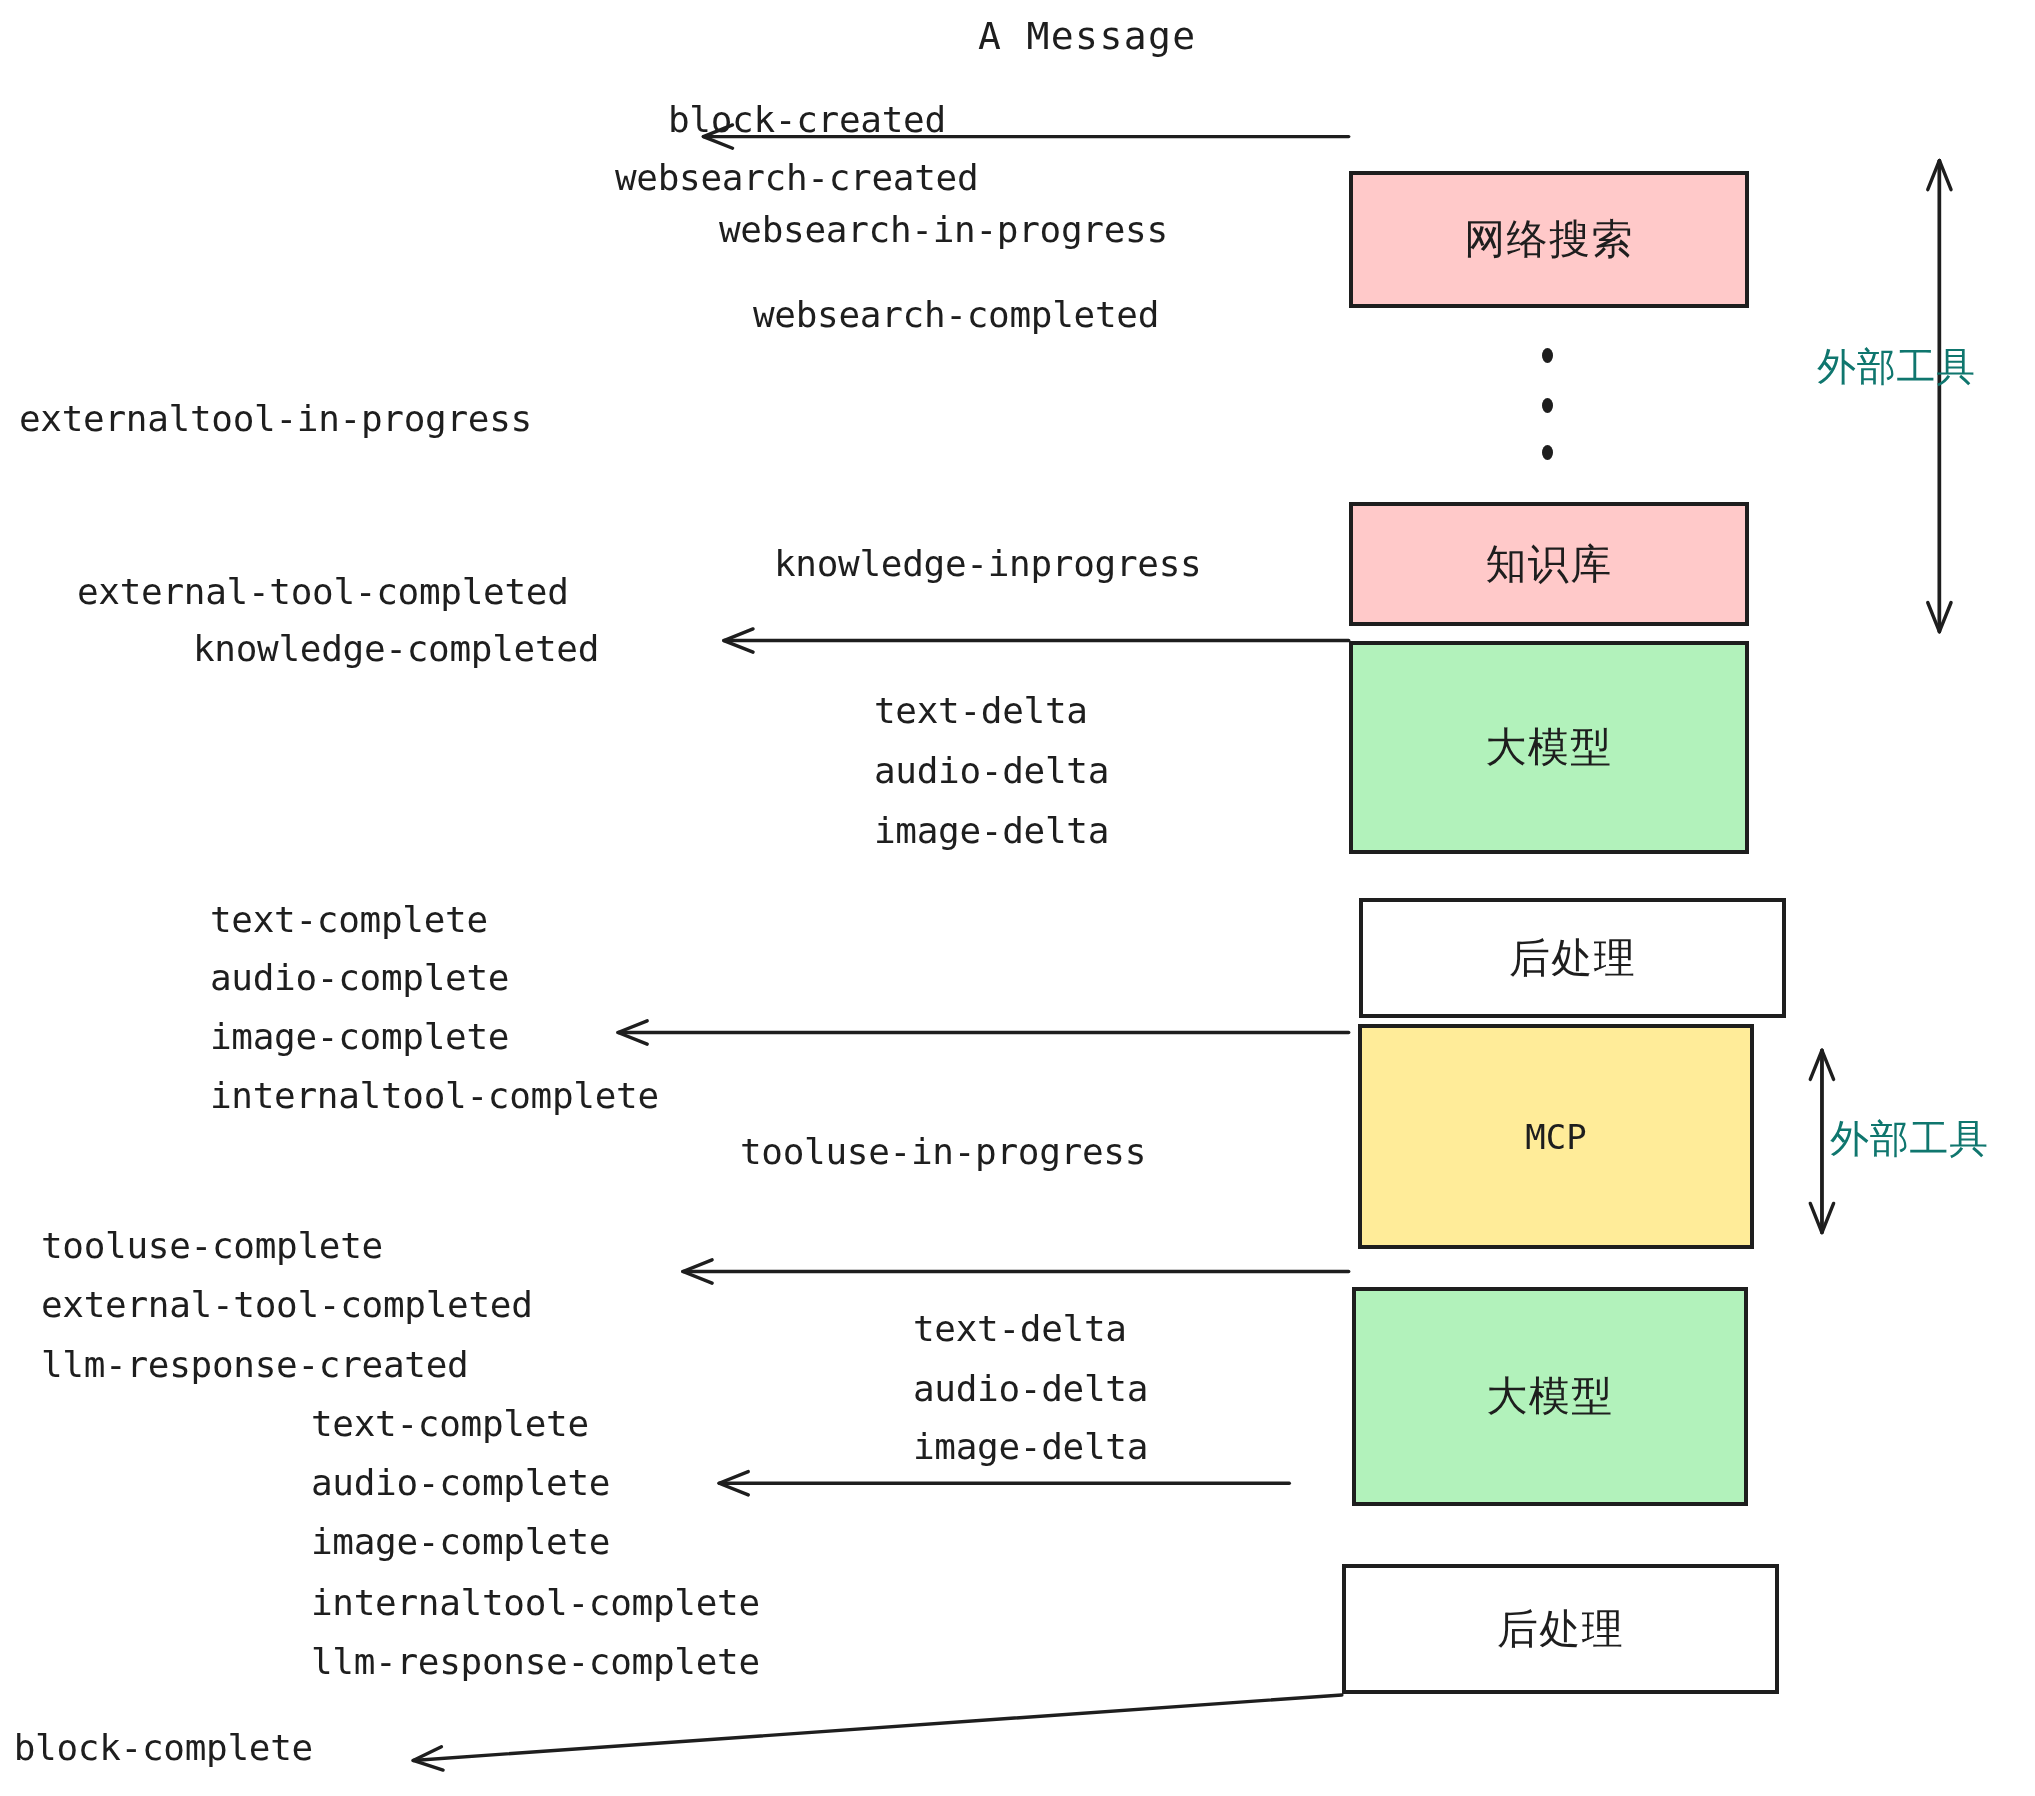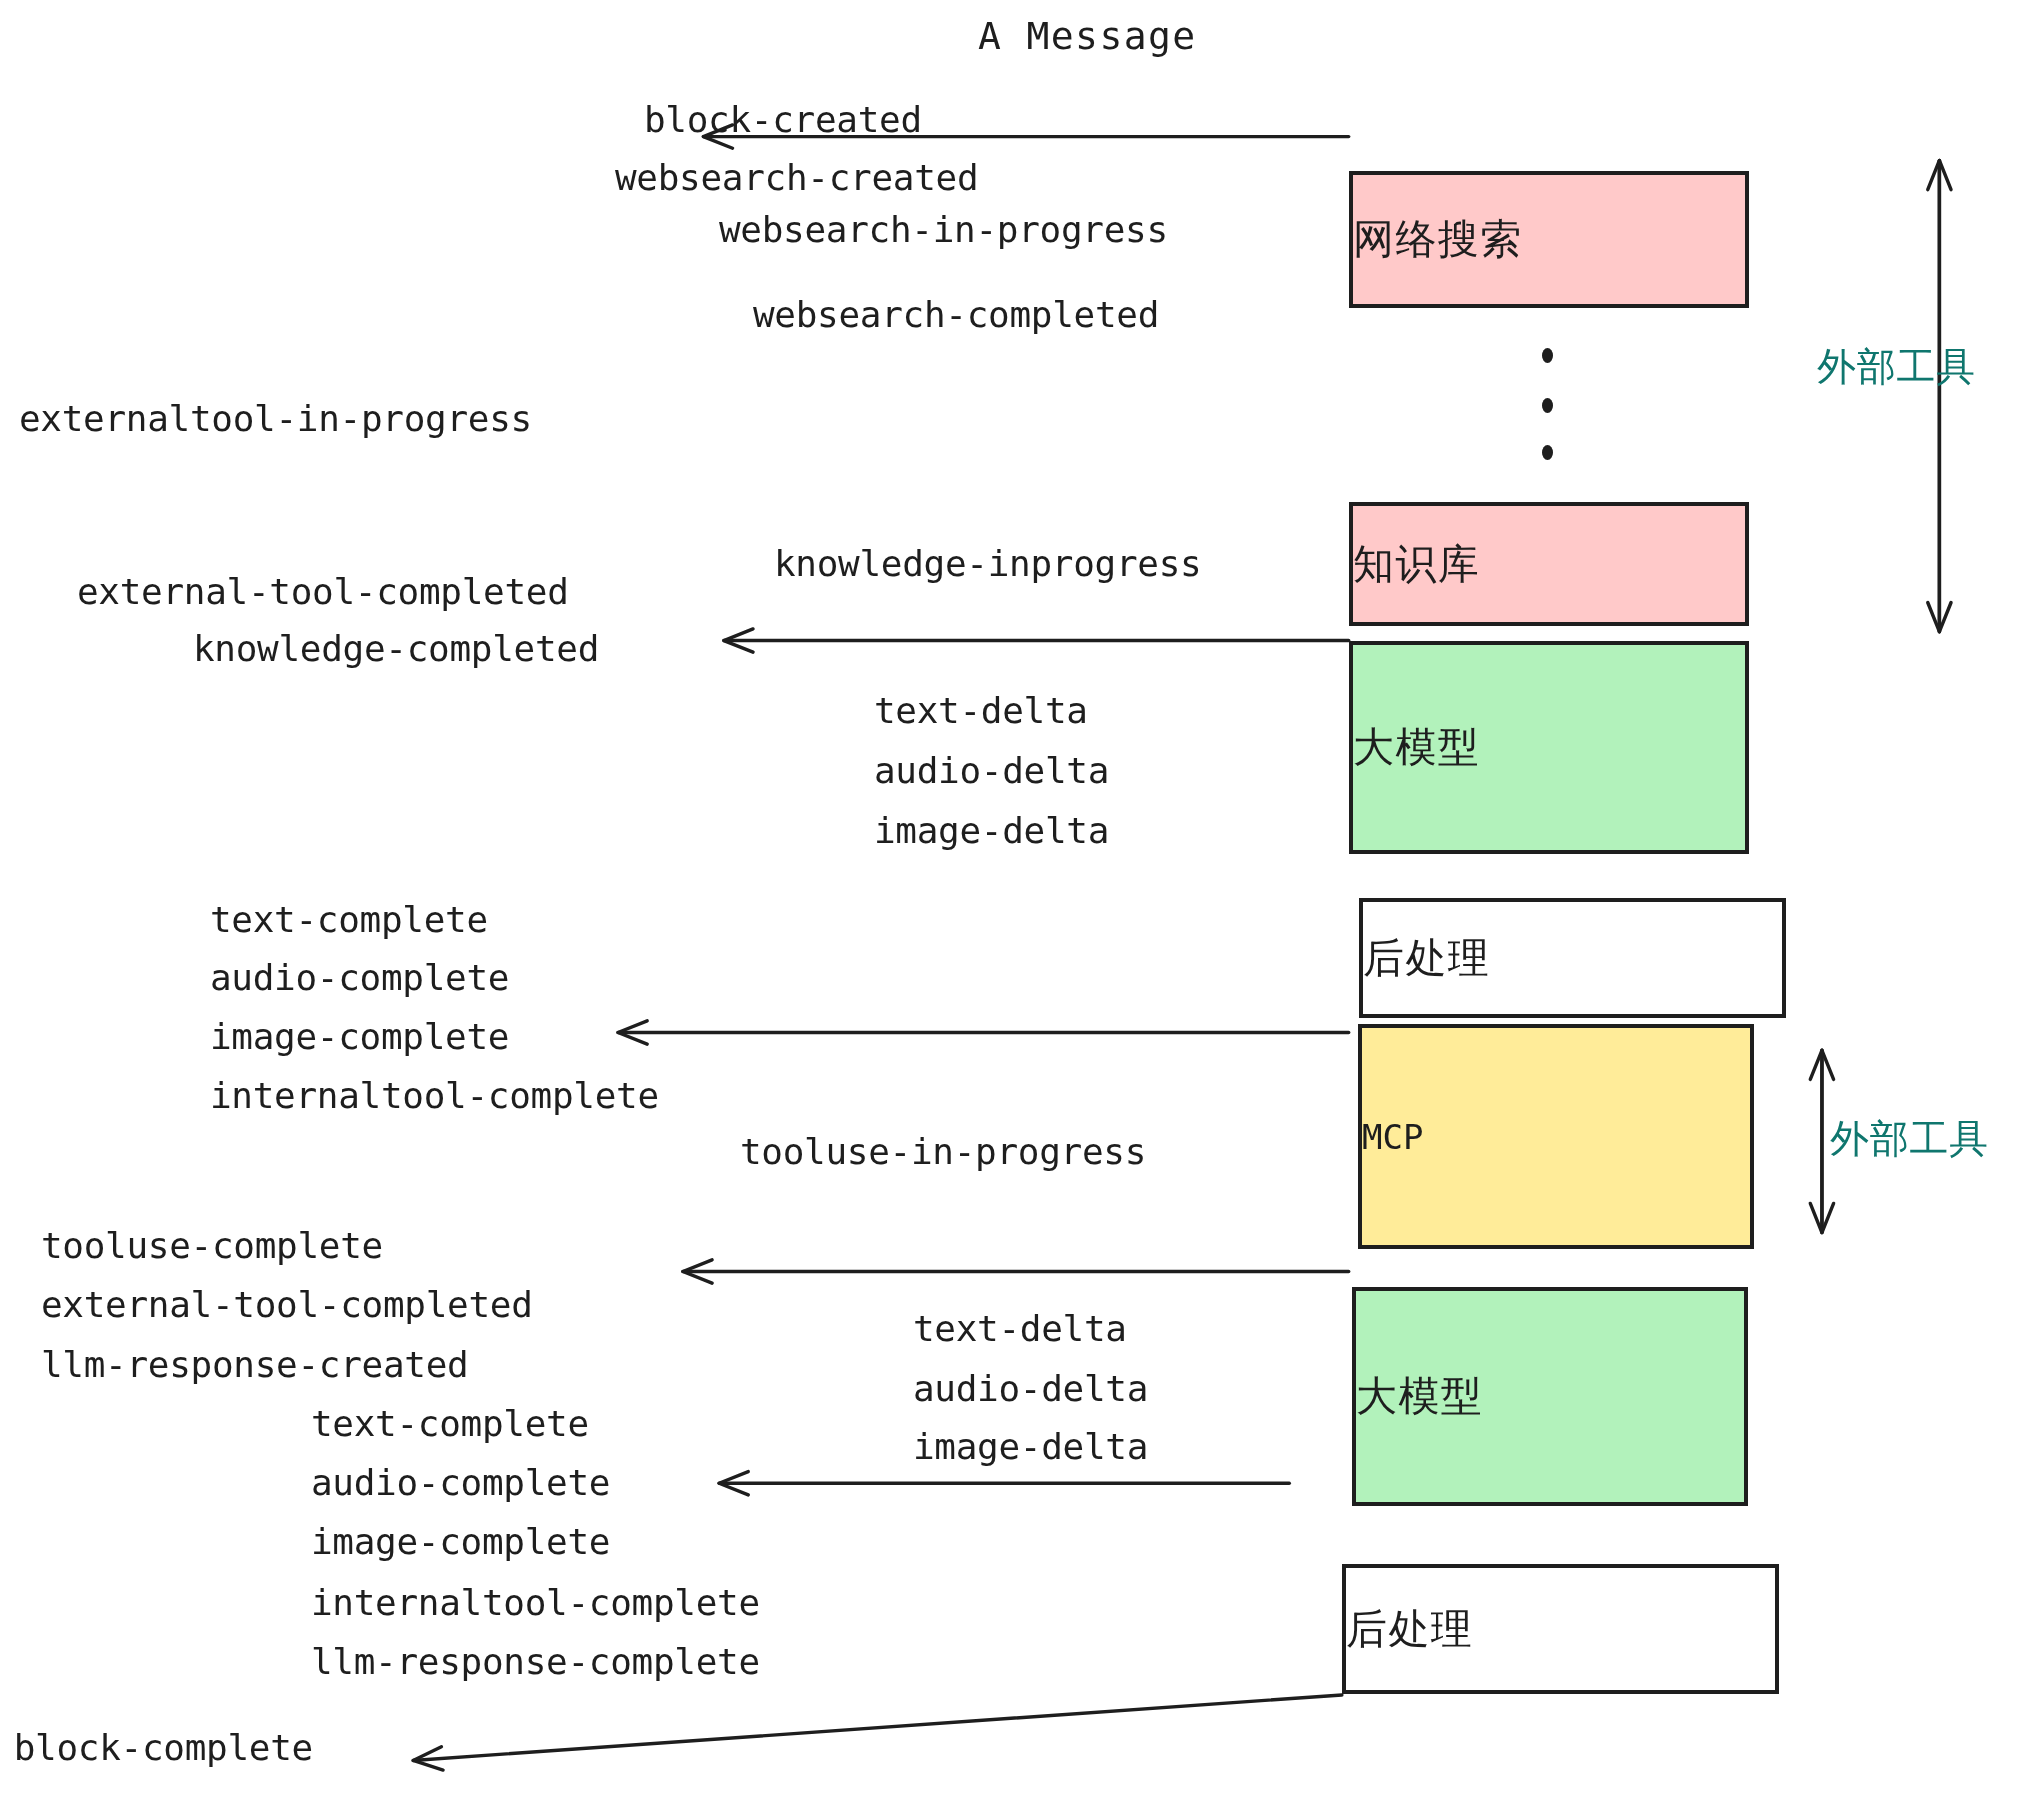--- a/index.html
+++ b/index.html
@@ -46,20 +46,21 @@
     letter-spacing: 0.7px;
   }
 
   
   .box {
     position: absolute;
     box-sizing: border-box;
     border: 4.1px solid #1e1e1e;
     display: flex;
     align-items: center;
+    justify-content: center;
   }
   .box .box-label {
     font-family: "DejaVu Sans", "Liberation Sans", sans-serif;
     font-size: 41px;
     color: #1e1e1e;
     letter-spacing: 1.4px;
     white-space: nowrap;
   }
   .box.mono .box-label {
     font-family: "DejaVu Sans Mono", "Liberation Mono", monospace;
@@ -162,21 +163,21 @@
       </div>
     </div>
 
   <div id="dot-layer">
       <div class="dot" style="left: 1542px; top: 348px;"></div>
       <div class="dot" style="left: 1542px; top: 398px;"></div>
       <div class="dot" style="left: 1542px; top: 445px;"></div>
     </div>
 
   <div id="event-layer">
-      <div class="evt" style="left: 644px; top: 102px;">block-created</div>
+      <div class="evt" style="left: 668px; top: 102px;">block-created</div>
       <div class="evt" style="left: 615px; top: 160px;">websearch-created</div>
       <div class="evt" style="left: 719px; top: 212px;">websearch-in-progress</div>
       <div class="evt" style="left: 753px; top: 297px;">websearch-completed</div>
       <div class="evt" style="left: 19px; top: 401px;">externaltool-in-progress</div>
       <div class="evt" style="left: 774px; top: 546px;">knowledge-inprogress</div>
       <div class="evt" style="left: 77px; top: 574px;">external-tool-completed</div>
       <div class="evt" style="left: 193px; top: 631px;">knowledge-completed</div>
       <div class="evt" style="left: 874px; top: 693px;">text-delta</div>
       <div class="evt" style="left: 874px; top: 753px;">audio-delta</div>
       <div class="evt" style="left: 874px; top: 813px;">image-delta</div>

